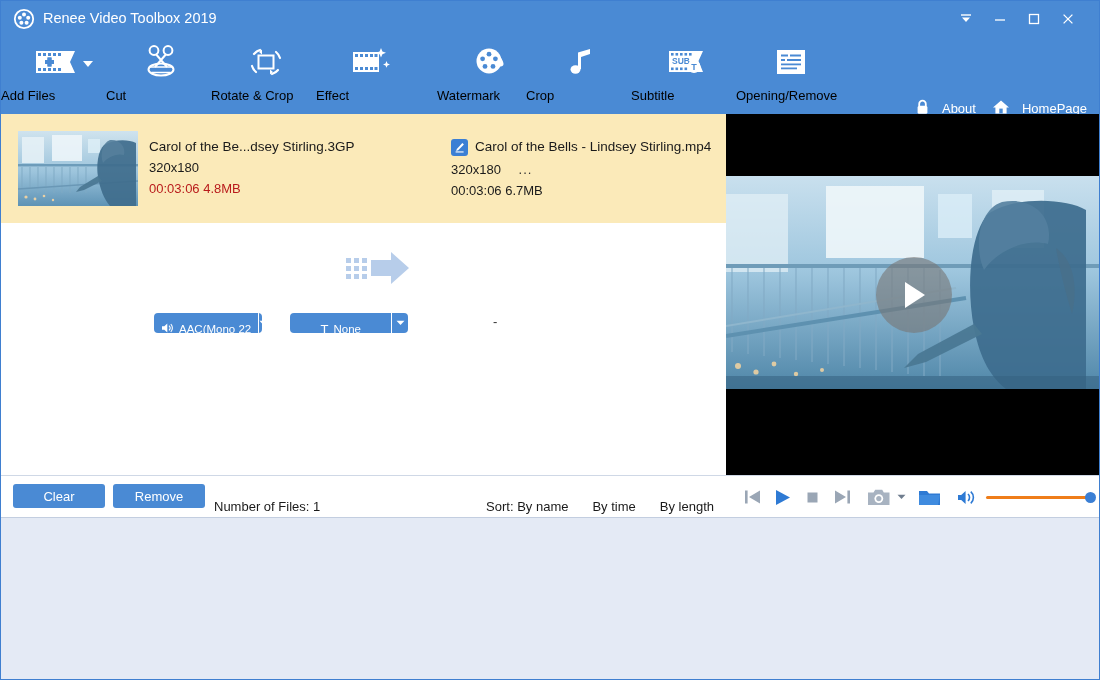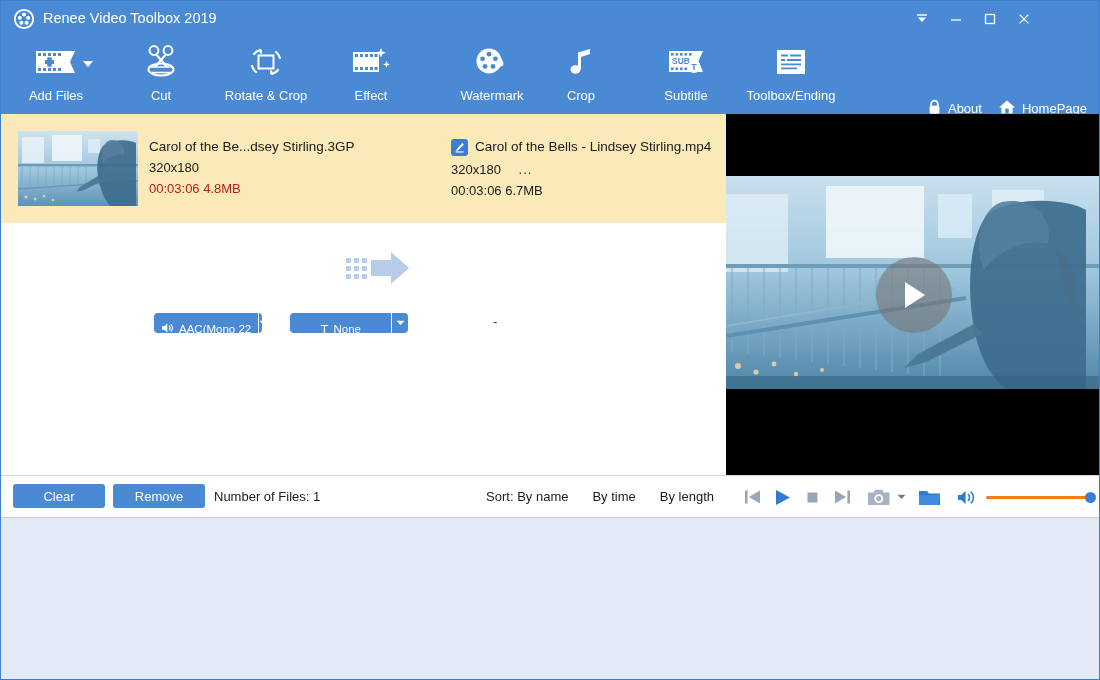--- a/index.html
+++ b/index.html
@@ -22,21 +22,21 @@
   }
 
   
   .header {
     position: absolute; left: 0; top: 0;
     width: 1100px; height: 113px;
     background: #4a8ad4;
   }
   .titlebar {
     position: absolute; left: 0; top: 0;
-    width: 1046px; height: 36px;
+    width: 1046px; height: 36px; padding-left: 44px;
   }
   .logo-wrap {
     position: absolute; left: 12px; top: 7px;
     width: 22px; height: 22px;
   }
   .app-title {
     position: absolute; left: 42px; top: 9px;
     color: #ffffff; font-size: 14.5px;
     white-space: nowrap;
   }
@@ -50,42 +50,42 @@
     cursor: pointer;
   }
   .winbtn svg { display: block; }
 
   .toolbar {
     position: absolute; left: 0; top: 36px;
     width: 1100px; height: 77px;
   }
   .tool {
     position: absolute; top: 4px;
-    display: flex; flex-direction: column; align-items: center;
+    display: flex; flex-direction: column; 
     cursor: pointer; width: 110px;
   }
   .tool .ticon {
     height: 42px; display: flex; align-items: center; justify-content: center;
   }
   .tool .tlabel {
-    color: #ffffff; font-size: 13px; margin-top: 5px; white-space: nowrap;
+    color: #000000; font-size: 13px; margin-top: 5px; white-space: nowrap;
   }
   .caret-dn {
     position: absolute; right: 18px; top: 20px;
     width: 0; height: 0;
     border-left: 5px solid transparent;
     border-right: 5px solid transparent;
     border-top: 6px solid #ffffff;
   }
   .hdr-links {
     position: absolute; right: 14px; top: 62px;
     display: flex; align-items: center; gap: 6px;
   }
   .hdr-link {
-    display: flex; align-items: center; gap: 6px;
+    display: flex; align-items: center; gap: 12px;
     color: #ffffff; font-size: 13px; cursor: pointer;
     margin-left: 10px;
   }
 
   
   .listarea {
     position: absolute; left: 0; top: 113px;
     width: 725px; height: 361px;
     background: #ffffff;
   }
@@ -156,25 +156,25 @@
   }
   .btn-blue {
     position: absolute; top: 8px; height: 24px;
     background: #4a8ad4; color: #fff; font-size: 13px;
     border: none; border-radius: 3px; cursor: pointer;
     display: flex; align-items: center; justify-content: center;
   }
   .btn-clear  { left: 12px;  width: 92px; }
   .btn-remove { left: 112px; width: 92px; }
   .numfiles {
-    position: absolute; left: 213px; top: 13px;
+    position: absolute; left: 213px; top: 23px;
     font-size: 13px; color: #1a1a1a; white-space: nowrap;
   }
   .sortgrp {
-    position: absolute; right: 12px; top: 13px;
+    position: absolute; right: 12px; top: 23px;
     display: flex; align-items: center; gap: 24px;
     font-size: 13px; color: #1a1a1a; white-space: nowrap; justify-content: space-between;
   }
   .sortgrp span { cursor: pointer; }
 
   
   .preview {
     position: absolute; left: 725px; top: 113px;
     width: 375px; height: 361px;
     background: #000000;
@@ -411,21 +411,21 @@
             <g fill="#4a8ad4">
               <rect x="9" y="7.5" width="7" height="2"></rect>
               <rect x="18" y="7.5" width="11" height="2"></rect>
               <rect x="9" y="12" width="4" height="2"></rect>
               <rect x="15" y="12" width="14" height="2"></rect>
               <rect x="9" y="16.5" width="20" height="1.8"></rect>
               <rect x="9" y="20.5" width="16" height="1.8"></rect>
             </g>
           </svg>
         </div>
-        <div class="tlabel">Toolbox/Ending</div>
+        <div class="tlabel">Opening/Remove</div>
       </div>
 
       <div class="hdr-links">
         <div class="hdr-link">
           <span>
             <svg width="15" height="16" viewBox="0 0 15 16">
               <path d="M4.2 7 V5 a3.3 3.3 0 0 1 6.6 0 V7" fill="none" stroke="#ffffff" stroke-width="1.8"></path>
               <rect x="2.6" y="6.8" width="9.8" height="8" rx="1.6" fill="#ffffff"></rect>
             </svg>
           </span>

